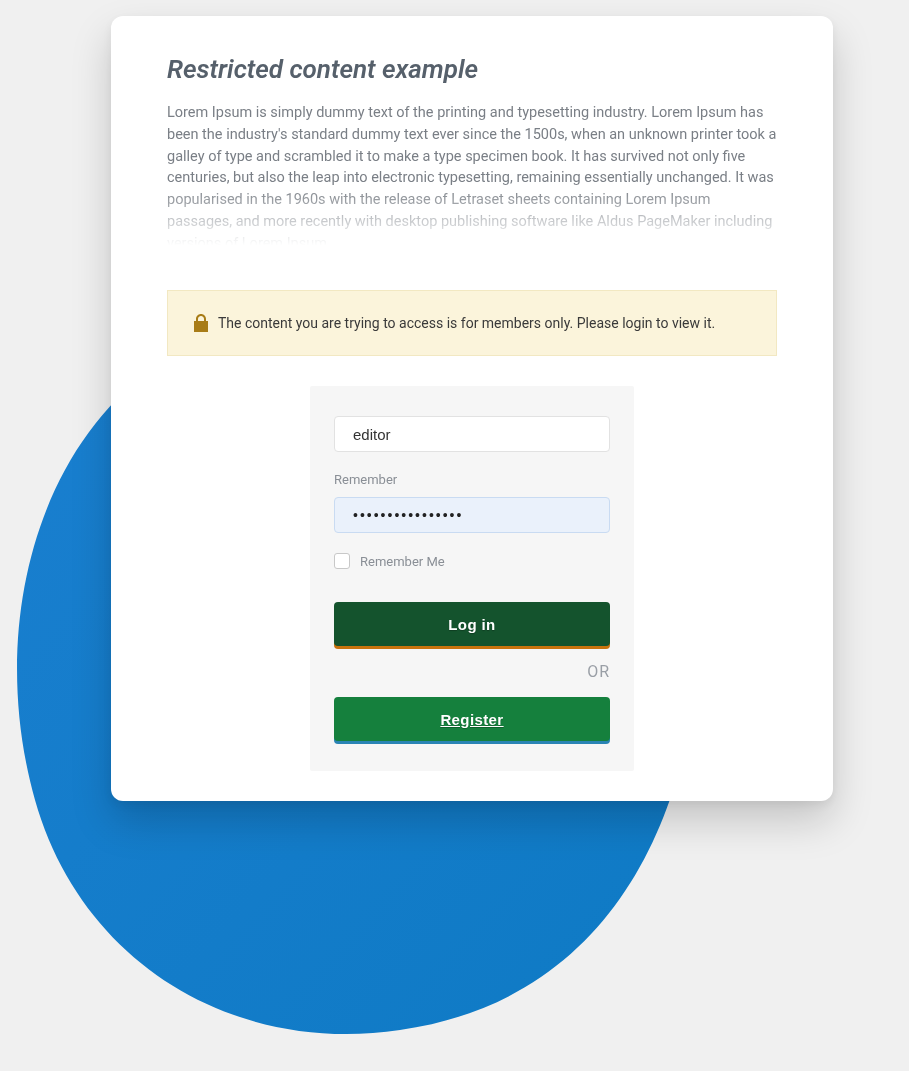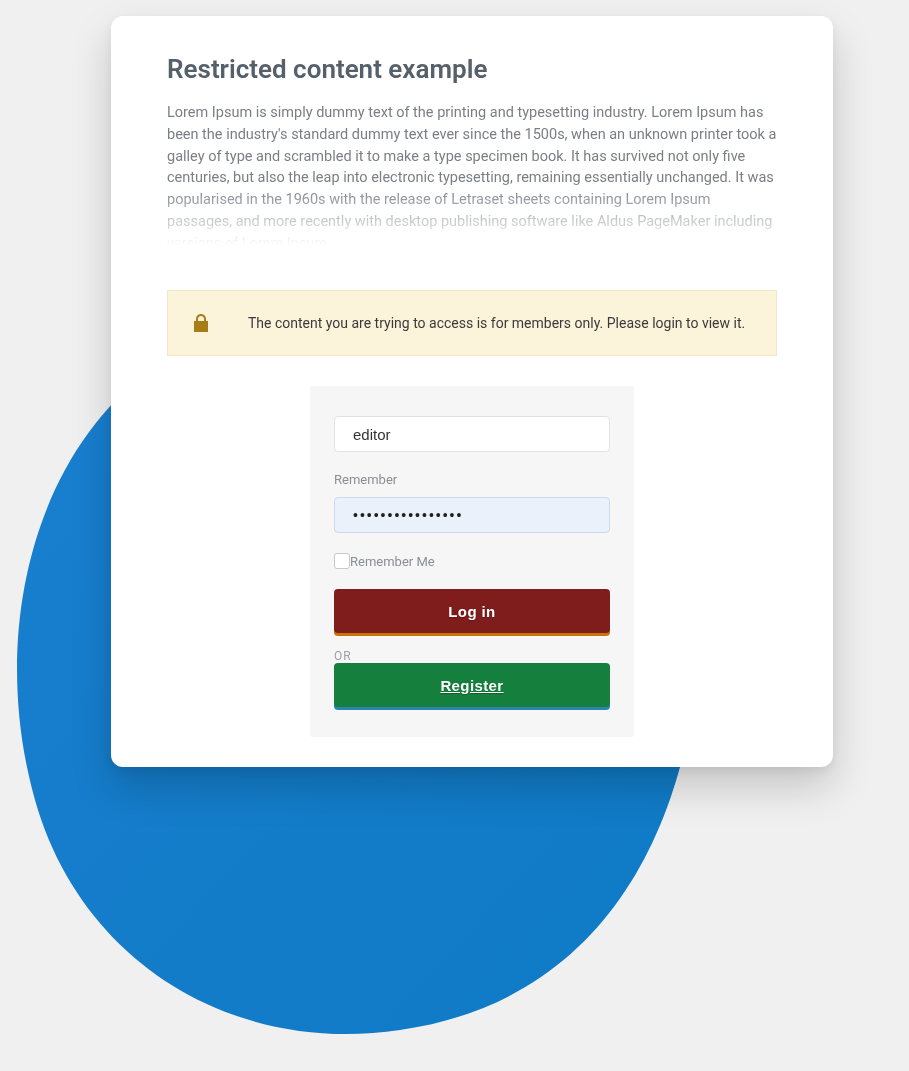--- a/index.html
+++ b/index.html
@@ -29,41 +29,42 @@
     border-radius: 12px;
     box-shadow: 0 20px 40px rgba(0,0,0,0.18), 0 4px 10px rgba(0,0,0,0.06);
     padding: 38px 56px 30px 56px;
     z-index: 2;
   }
   .title {
     font-size: 26px;
     font-weight: 600;
     color: #56606b;
     margin-bottom: 18px;
+    font-style: italic;
   }
   .desc-wrap {
     position: relative;
     margin-bottom: 36px;
   }
   .desc {
     font-size: 14.5px;
     line-height: 1.5;
     color: #7a7f86;
   }
   .fade {
     position: absolute;
     left: 0; right: 0; bottom: -2px;
     height: 70px;
     background: linear-gradient(to bottom, rgba(255,255,255,0) 0%, #ffffff 85%);
     pointer-events: none;
   }
   .notice {
     display: flex;
     align-items: center;
-    gap: 38px;
+    gap: 8px;
     background: #fbf4db;
     border: 1px solid #f2e8c2;
     padding: 22px 24px;
     margin-bottom: 30px;
   }
   .notice svg { flex: 0 0 auto; }
   .notice-text {
     font-size: 14px;
     color: #3a3a3a;
   }
@@ -95,20 +96,21 @@
   .input.pw {
     background: #eaf1fb;
     border: 1px solid #c9dbf2;
     letter-spacing: 2px;
     font-size: 14px;
     color: #222;
   }
   .remember {
     display: flex;
     align-items: center;
+    gap: 10px;
     margin-bottom: 20px;
   }
   .chk {
     width: 16px; height: 16px;
     border: 1px solid #c8c8c8;
     border-radius: 3px;
     background: #fff;
     display: inline-block;
     cursor: pointer;
   }
@@ -122,30 +124,31 @@
     border: none;
     border-radius: 4px;
     color: #fff;
     font-size: 15px;
     font-weight: 600;
     cursor: pointer;
     letter-spacing: 0.4px;
     text-shadow: 0 1px 1px rgba(0,0,0,0.25);
   }
   .btn-login {
-    background: #7f1d1d;
+    background: #14532d;
     box-shadow: 0 3px 0 #c9730d;
     margin-bottom: 16px;
+    margin-top: 13px;
   }
   .or {
-    text-align: left;
-    font-size: 12px;
+    text-align: right;
+    font-size: 16px;
     color: #9a9fa6;
     letter-spacing: 1px;
-    margin-bottom: 0;
+    margin-bottom: 16px;
   }
   .btn-register {
     background: #15803d;
     box-shadow: 0 3px 0 #2a84b4;
     text-decoration: underline;
   }
 </style>
 </head>
 <body>
 

